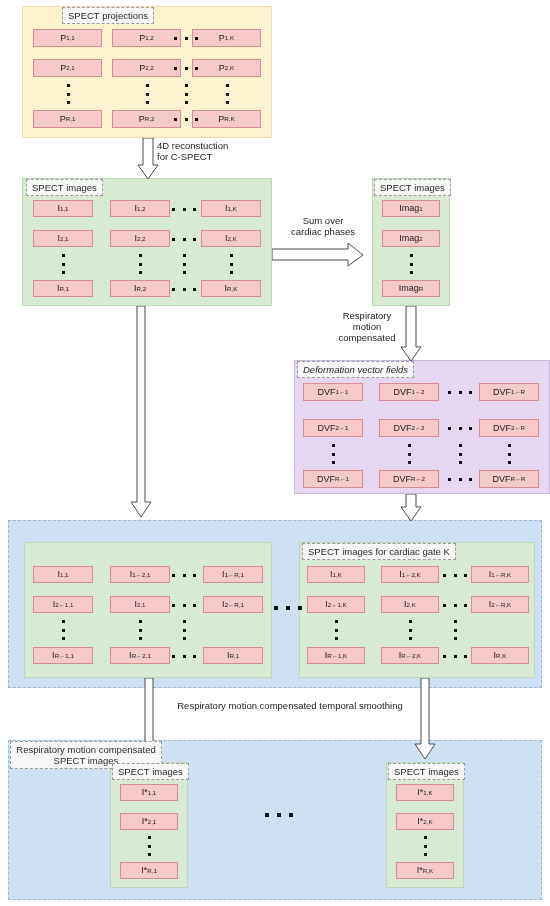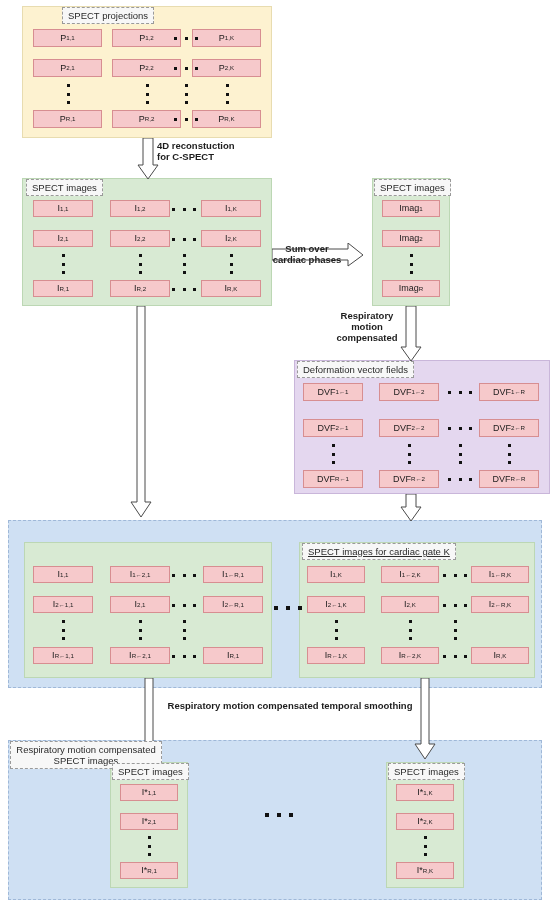--- a/index.html
+++ b/index.html
@@ -63,21 +63,20 @@
 
   
   .lbl{
     position:absolute;
     color:#1d1d1d;
     font-size:9.5px;
     line-height:11px;
     text-align:center;
     white-space:pre-line;
     z-index:6;
-    font-weight:bold;
   }
   .lbl.nowrap{ white-space:nowrap; }
 
   
   .arrow{ position:absolute; z-index:5; }
   .arrow svg{ display:block; }
   .arrow polygon{ fill:#ffffff; stroke:#4a4a4a; stroke-width:1; }
 </style>
 </head>
 <body>
@@ -192,21 +191,21 @@
       <i></i>
       <i></i>
     </div>
   <div class="pbox" style="left:201px; top:280px; width:60px; height:17px;">I<sub>R,K</sub></div>
 
   <div class="arrow" style="left:272px; top:243px;">
     <svg width="92" height="24" viewBox="0 0 92 24">
       <polygon points="0,6 76,6 76,0 91,12 76,23 76,17 0,17"></polygon>
     </svg>
   </div>
-  <div class="lbl" style="left:262px; top:215px; width:90px;margin-top:28px;">Sum over
+  <div class="lbl" style="left:278px; top:215px; width:90px;">Sum over
 cardiac phases</div>
 
   <div class="panel panel-green" style="left:372px; top:178px; width:78px; height:128px;"></div>
   <div class="cap" style="left:374px; top:179px;">SPECT images</div>
 
   <div class="pbox" style="left:382px; top:200px; width:58px; height:17px;">Imag<sub>1</sub></div>
   <div class="pbox" style="left:382px; top:230px; width:58px; height:17px;">Imag<sub>2</sub></div>
   <div class="vdots" style="left:409px; top:254px; width:4px; height:20px;">
       <i></i>
       <i></i>
@@ -217,21 +216,21 @@
   <div class="arrow" style="left:400px; top:306px;">
     <svg width="22" height="56" viewBox="0 0 22 56">
       <polygon points="6,0 16,0 16,41 21,41 11,55 1,41 6,41"></polygon>
     </svg>
   </div>
   <div class="lbl" style="left:332px; top:310px; width:70px;">Respiratory
 motion
 compensated</div>
 
   <div class="panel panel-purple" style="left:294px; top:360px; width:256px; height:134px;"></div>
-  <div class="cap" style="left:297px; top:361px;">Deformation vector fields</div>
+  <div class="cap" style="left:297px; top:361px;font-style:italic;">Deformation vector fields</div>
 
   <div class="pbox" style="left:303px; top:383px; width:60px; height:18px;">DVF<sub>1←1</sub></div>
   <div class="pbox" style="left:379px; top:383px; width:60px; height:18px;">DVF<sub>1←2</sub></div>
   <div class="hdots" style="left:448px; top:390px; width:24px; height:4px;">
       <i></i>
       <i></i>
       <i></i>
     </div>
   <div class="pbox" style="left:479px; top:383px; width:60px; height:18px;">DVF<sub>1←R</sub></div>
 
@@ -333,21 +332,21 @@
     </div>
   <div class="pbox" style="left:203px; top:647px; width:60px; height:17px;">I<sub>R,1</sub></div>
 
   <div class="hdots big" style="left:274px; top:605px; width:28px; height:5px;">
       <i></i>
       <i></i>
       <i></i>
     </div>
 
   <div class="panel panel-green" style="left:299px; top:542px; width:236px; height:136px;"></div>
-  <div class="cap" style="left:302px; top:543px;text-decoration:underline;">SPECT images for cardiac gate K</div>
+  <div class="cap" style="left:302px; top:543px;">SPECT images for cardiac gate K</div>
 
   <div class="pbox" style="left:307px; top:566px; width:58px; height:17px;">I<sub>1,K</sub></div>
   <div class="pbox" style="left:381px; top:566px; width:58px; height:17px;">I<sub>1←2,K</sub></div>
   <div class="hdots" style="left:443px; top:573px; width:24px; height:4px;">
       <i></i>
       <i></i>
       <i></i>
     </div>
   <div class="pbox" style="left:471px; top:566px; width:58px; height:17px;">I<sub>1←R,K</sub></div>
 

